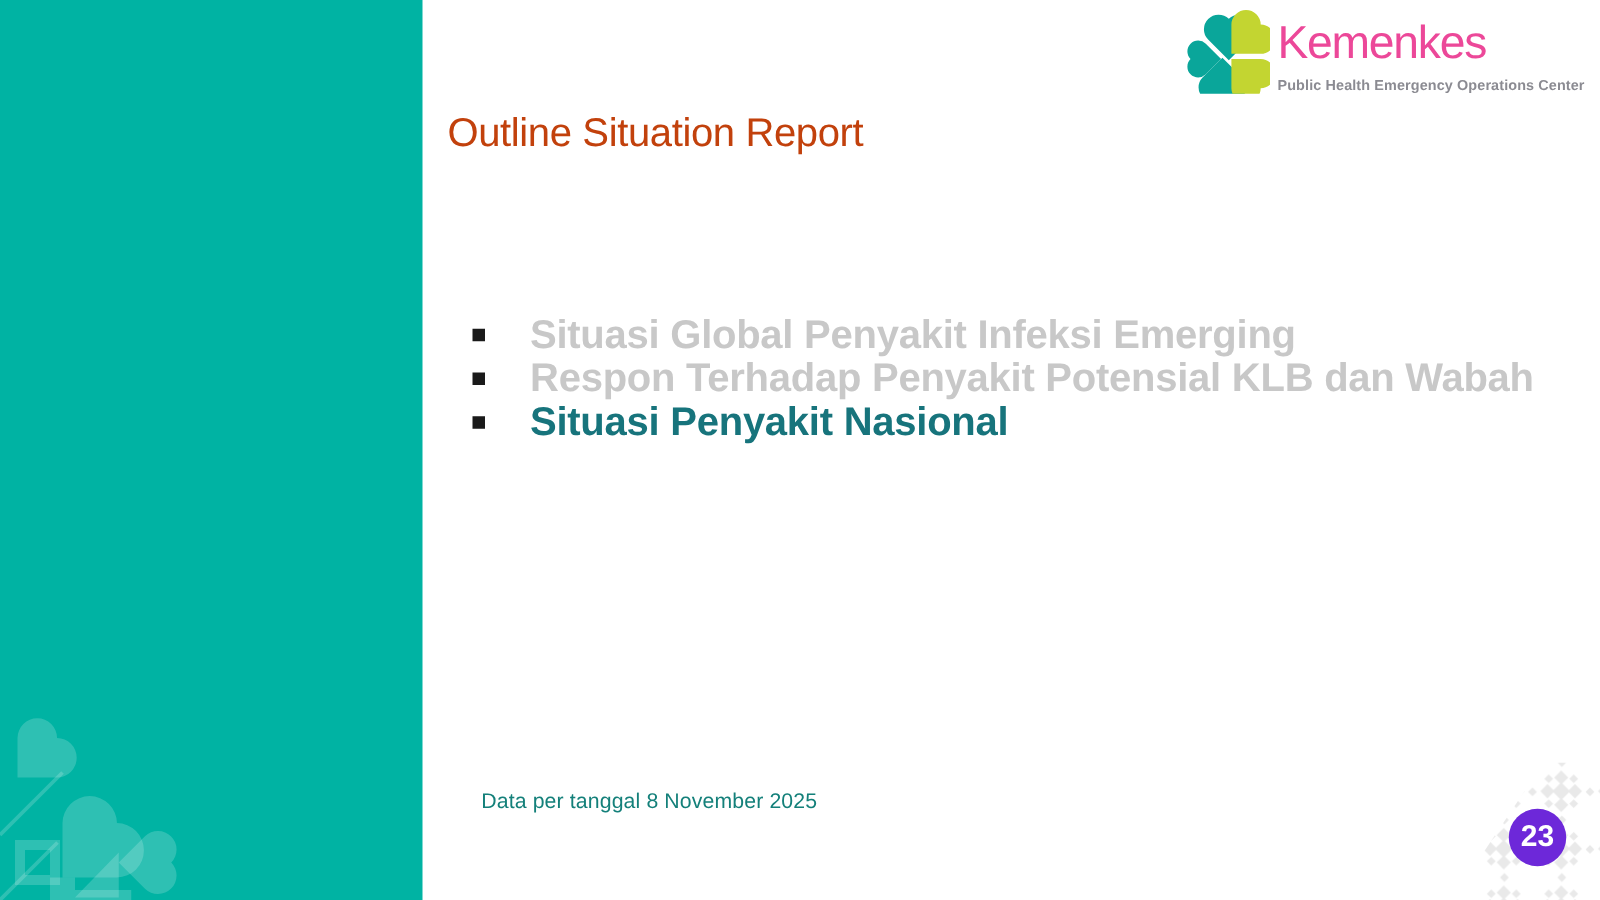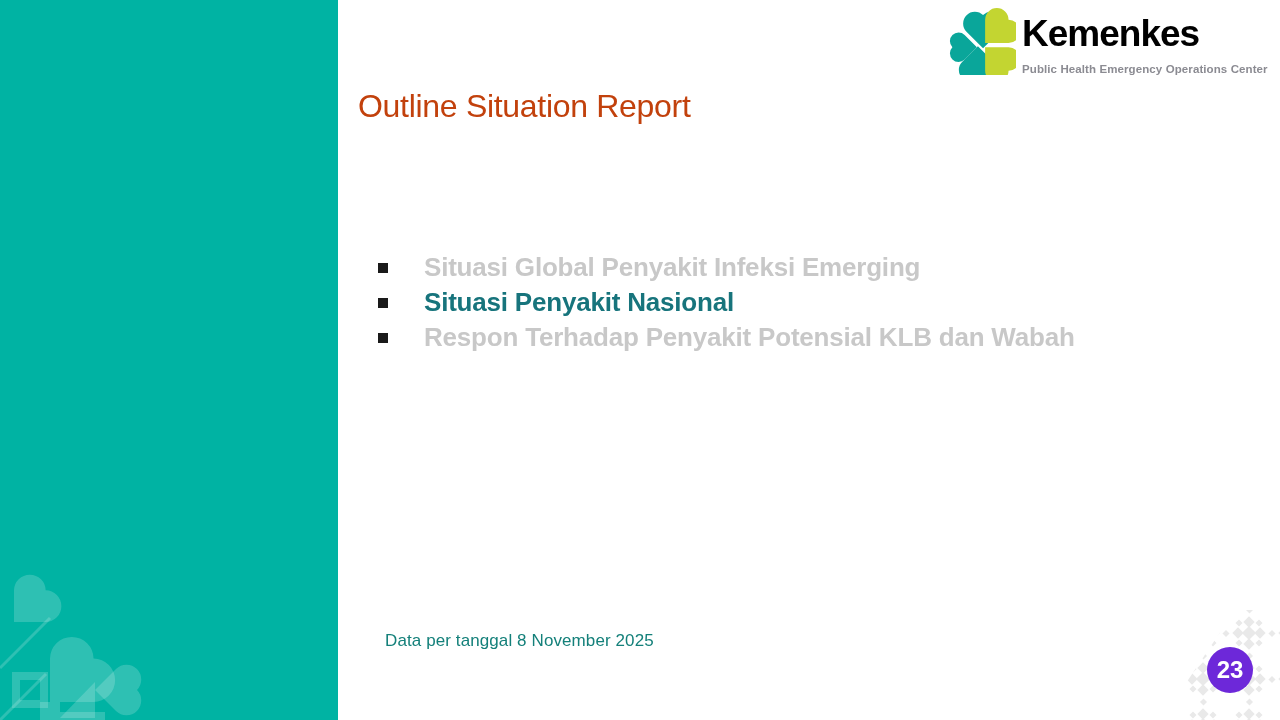--- a/index.html
+++ b/index.html
@@ -16,21 +16,21 @@
     position: absolute; left: 0; top: 0; width: 338px; height: 720px;
     background: #00b3a3; overflow: hidden;
   }
   .sidebar-pattern { position: absolute; left: 0; bottom: 0; }
 
   
   .logo { position: absolute; left: 946px; top: 5px; display: flex; align-items: flex-start; }
   .logo-mark { width: 70px; height: 70px; flex: 0 0 auto; }
   .logo-text { margin-left: 6px; padding-top: 10px; }
   .logo-name {
-    font-size: 37px; font-weight: bold; color: #000000;
+    font-size: 37px; font-weight: normal; color: #ec4899;
     letter-spacing: -1px; line-height: 38px;
   }
   .logo-tagline {
     font-size: 11.5px; font-weight: bold; color: #8b8b92;
     letter-spacing: 0.1px; margin-top: 10px; white-space: nowrap;
   }
 
   
   .title {
     position: absolute; left: 358px; top: 88px;
@@ -38,21 +38,21 @@
     letter-spacing: -0.3px;
   }
 
   
   .bullets { position: absolute; left: 375px; top: 250px; }
   .bullet-row { display: flex; align-items: center; height: 35px; }
   .bullet-marker {
     width: 10px; height: 10px; background: #1a1a1a;
     margin-left: 3px; margin-right: 36px; flex: 0 0 auto;
   }
-  .bullet-label { font-size: 26px; font-weight: bold; white-space: nowrap; letter-spacing: -0.2px; }
+  .bullet-label { font-size: 32px; font-weight: bold; white-space: nowrap; letter-spacing: -0.2px; }
   .bullet-row.inactive .bullet-label { color: #c8c8c8; }
   .bullet-row.active .bullet-label { color: #17747c; }
 
   
   .footnote {
     position: absolute; left: 385px; top: 631px;
     font-size: 17px; color: #14807a; letter-spacing: 0.1px;
   }
 
   
@@ -114,27 +114,27 @@
     </div>
   </div>
 
   <div class="title">Outline Situation Report</div>
 
   <div class="bullets">
     <div class="bullet-row inactive">
       <span class="bullet-marker"></span>
       <span class="bullet-label">Situasi Global Penyakit Infeksi Emerging</span>
     </div>
+    <div class="bullet-row inactive">
+      <span class="bullet-marker"></span>
+      <span class="bullet-label">Respon Terhadap Penyakit Potensial KLB dan Wabah</span>
+    </div>
     <div class="bullet-row active">
       <span class="bullet-marker"></span>
       <span class="bullet-label">Situasi Penyakit Nasional</span>
-    </div>
-    <div class="bullet-row inactive">
-      <span class="bullet-marker"></span>
-      <span class="bullet-label">Respon Terhadap Penyakit Potensial KLB dan Wabah</span>
     </div>
   </div>
 
   <div class="footnote">Data per tanggal 8 November 2025</div>
 
   <svg class="corner-pattern" width="100" height="110" viewBox="0 0 100 110">
     <defs>
       <pattern id="dp" width="46" height="46" patternUnits="userSpaceOnUse">
         <g fill="#e9e9e9">
           <rect x="18" y="18" width="10" height="10" transform="rotate(45 23 23)"></rect>

